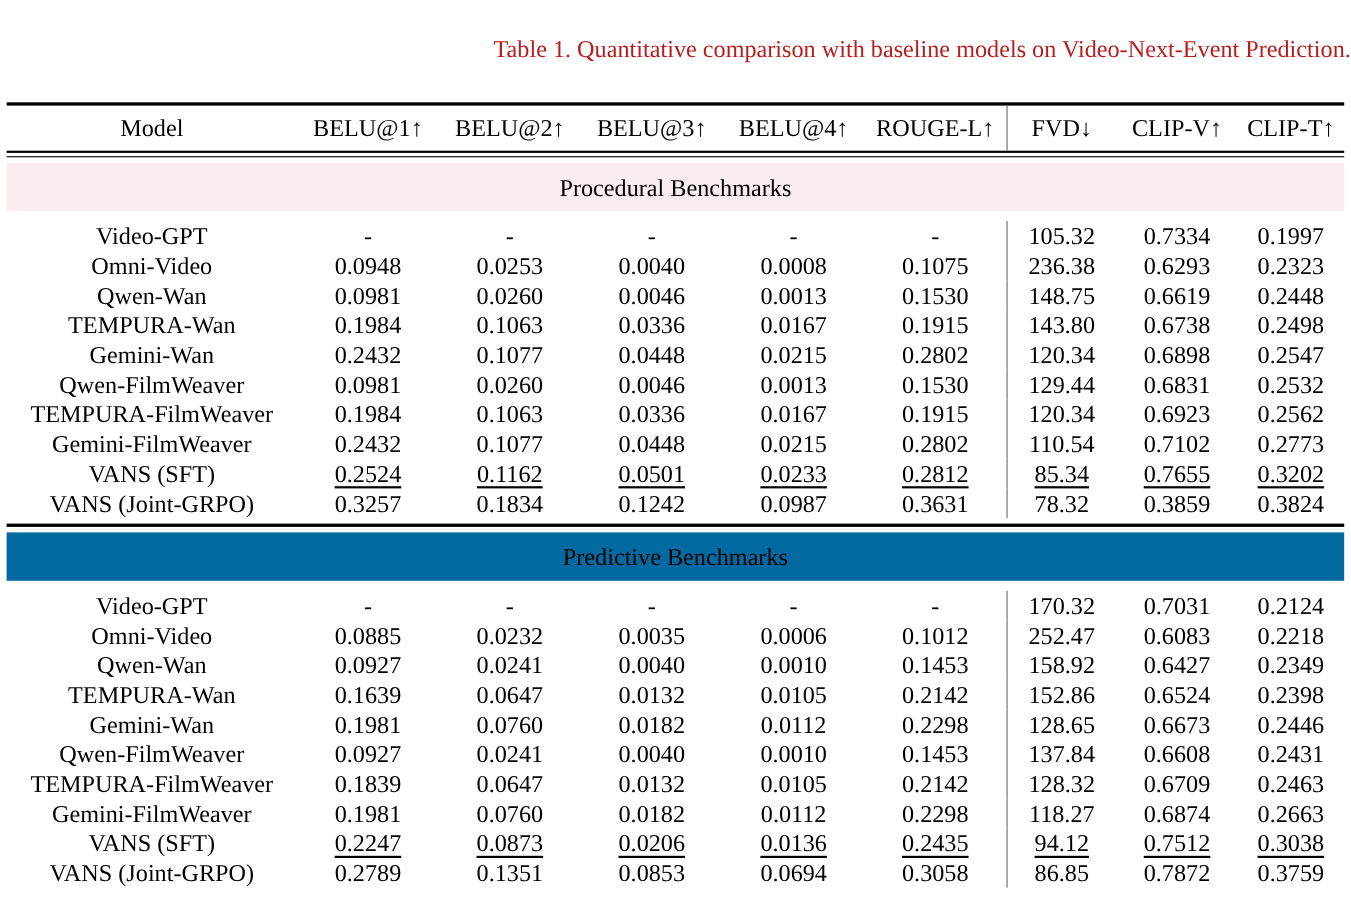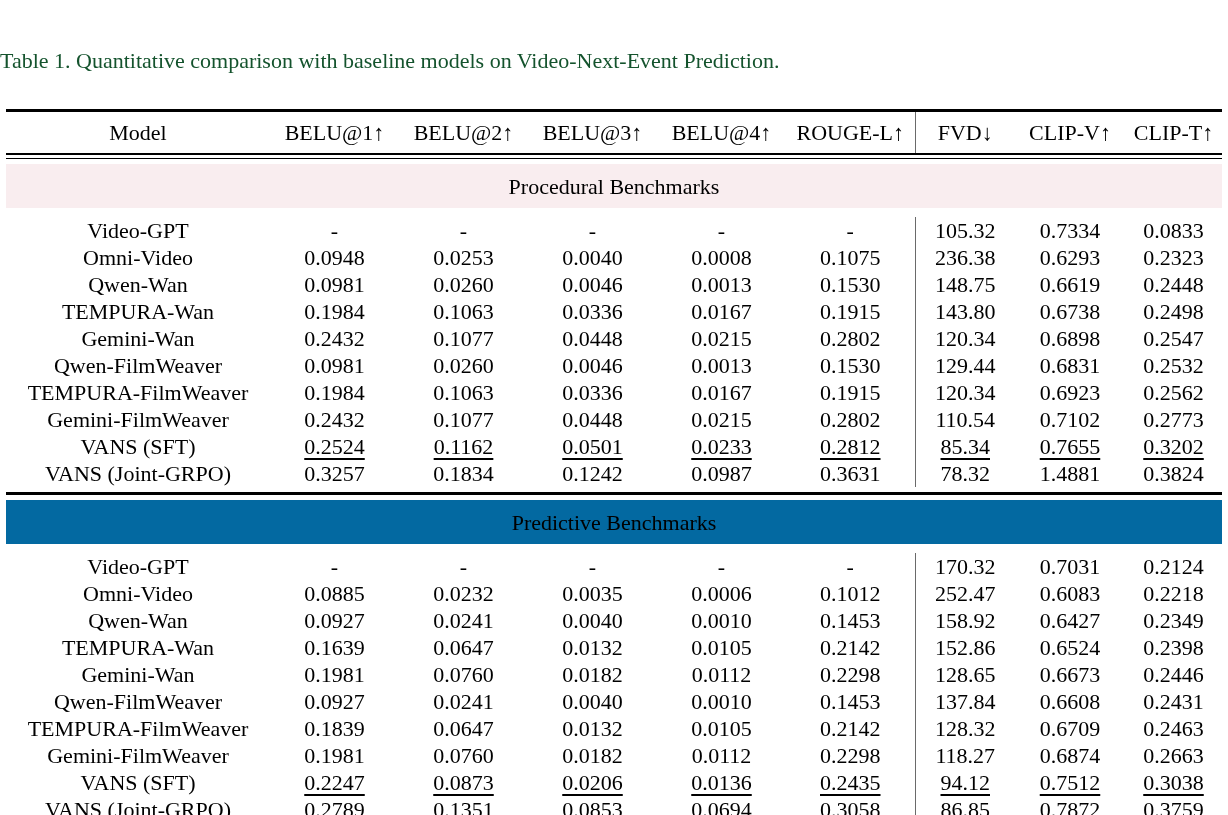--- a/index.html
+++ b/index.html
@@ -7,25 +7,24 @@
     position:relative;
     width:1228px;
     height:815px;
     background:#ffffff;
     font-family:"Liberation Serif","DejaVu Serif",serif;
     color:#000000;
     overflow:hidden;
   }
   .caption{
     padding-top:32px;
-    text-align:left;
+    text-align:right;
     font-size:22px;
     line-height:26px;
-    color:#14532d;
-    margin-top:16px;
+    color:#b91c1c;
   }
   table.results{
     margin:35px 6px 0 6px;
     width:1216px;
     border-collapse:collapse;
     table-layout:fixed;
     font-size:22px;
   }
   table.results td, table.results th{
     padding:0;
@@ -105,21 +104,21 @@
         </tr>
         <tr class="data">
           <td class="model">Video-GPT</td>
           <td>-</td>
           <td>-</td>
           <td>-</td>
           <td>-</td>
           <td>-</td>
           <td class="div">105.32</td>
           <td>0.7334</td>
-          <td>0.0833</td>
+          <td>0.1997</td>
         </tr>
         <tr class="data">
           <td class="model">Omni-Video</td>
           <td>0.0948</td>
           <td>0.0253</td>
           <td>0.0040</td>
           <td>0.0008</td>
           <td>0.1075</td>
           <td class="div">236.38</td>
           <td>0.6293</td>
@@ -203,21 +202,21 @@
           <td><span class="u">0.3202</span></td>
         </tr>
         <tr class="data">
           <td class="model bold">VANS (Joint-GRPO)</td>
           <td class="bold">0.3257</td>
           <td class="bold">0.1834</td>
           <td class="bold">0.1242</td>
           <td class="bold">0.0987</td>
           <td class="bold">0.3631</td>
           <td class="div bold">78.32</td>
-          <td class="bold">1.4881</td>
+          <td class="bold">0.3859</td>
           <td class="bold">0.3824</td>
         </tr>
         <tr class="sp">
           <td colspan="9" style="height: 5px;"></td>
         </tr>
         <tr class="rule">
           <td colspan="9" style="height: 3px;"></td>
         </tr>
         <tr class="sp">
           <td colspan="9" style="height: 5px;"></td>

